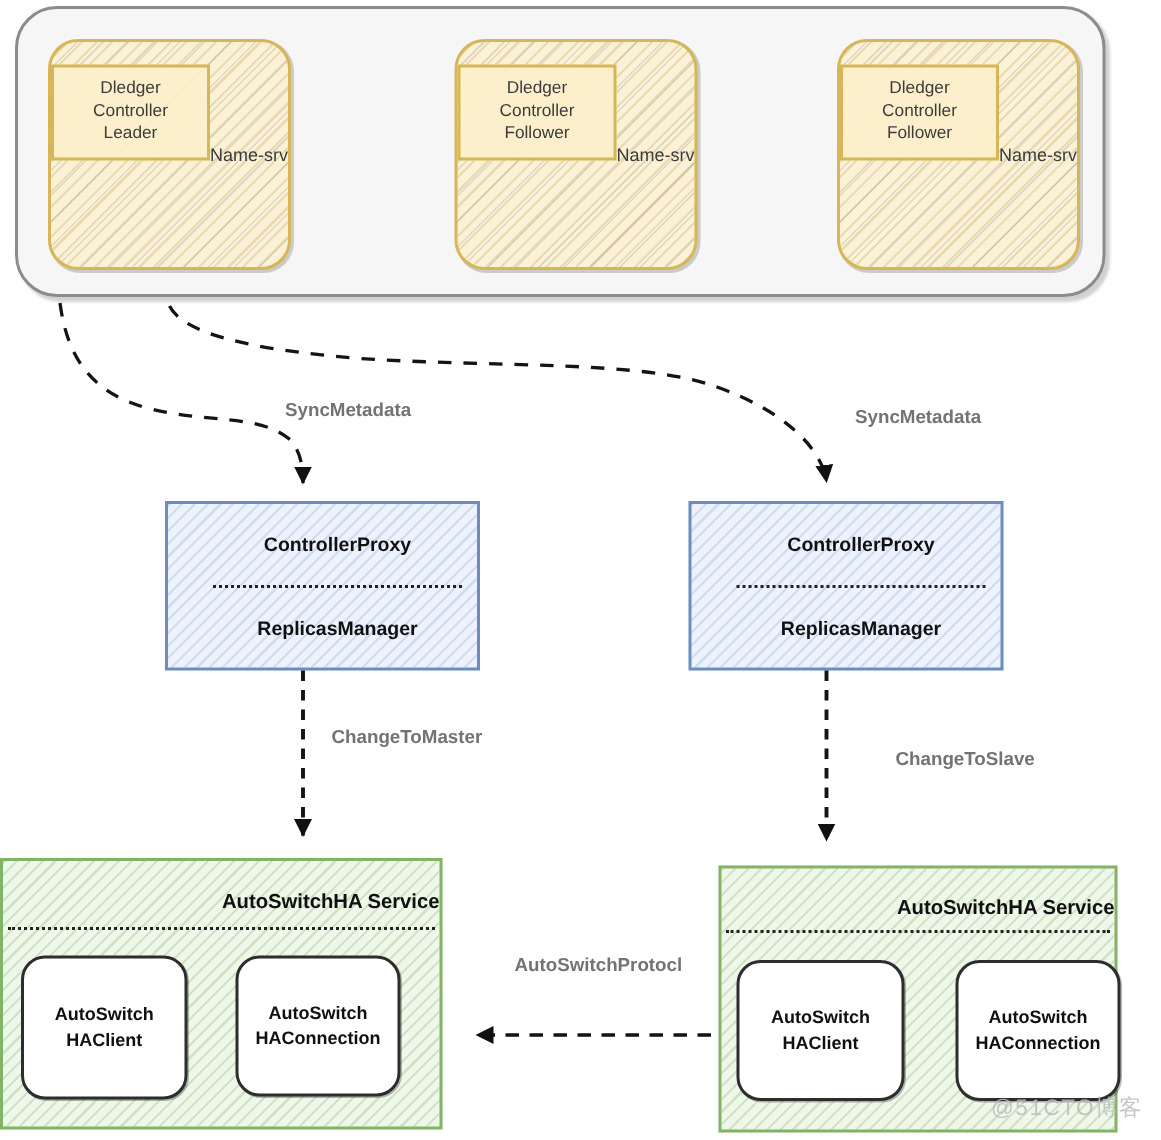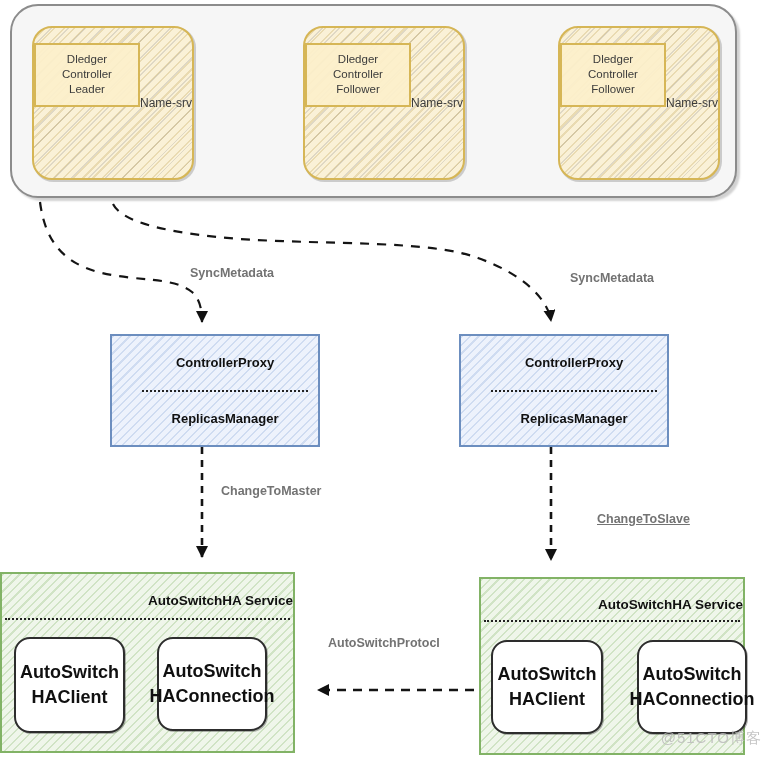--- a/index.html
+++ b/index.html
@@ -52,21 +52,21 @@
     background-image:repeating-linear-gradient(135deg, rgba(143,188,118,0.32) 0 1.5px, transparent 1.5px 6px);
   }
   .service-title{
     position:absolute;left:0;right:0;text-align:right;
     font-weight:bold;font-size:13.5px;color:#101010;margin-left:24px;
   }
   .service-divider{position:absolute;left:3px;right:3px;border-top:2.5px dotted #222;}
   .wbox{
     position:absolute;background:#ffffff;border:2px solid #2d2d2d;border-radius:16px;
     display:flex;align-items:center;justify-content:center;text-align:center;
-    font-weight:bold;font-size:18px;color:#101010;line-height:1.4;white-space:pre-line;
+    font-weight:bold;font-size:12px;color:#101010;line-height:1.4;white-space:pre-line;
     box-shadow:1px 1px 0 0 rgba(45,45,45,0.35);
   }
   
   .edge-label{position:absolute;font-weight:bold;font-size:12.5px;color:#737373;white-space:nowrap;}
   .arrows{position:absolute;left:0;top:0;width:774px;height:760px;pointer-events:none;z-index:5;}
   .watermark{
     position:absolute;right:12px;top:729px;font-size:15px;letter-spacing:1px;
     color:#bcbcbc;opacity:0.85;z-index:6;margin-left:14px;
   }
 </style>
@@ -134,22 +134,22 @@
     <div class="service-divider" style="top:41px;"></div>
     <div class="wbox" style="left:10px;top:61px;width:108px;height:90px;">AutoSwitch
 HAClient</div>
     <div class="wbox" style="left:156px;top:61px;width:106px;height:90px;">AutoSwitch
 HAConnection</div>
   </div>
 
   <div class="edge-label" style="left:190px;top:266px;">SyncMetadata</div>
   <div class="edge-label" style="left:570px;top:271px;">SyncMetadata</div>
   <div class="edge-label" style="left:221px;top:484px;">ChangeToMaster</div>
-  <div class="edge-label" style="left:597px;top:512px;text-decoration:underline;">ChangeToSlave</div>
-  <div class="edge-label" style="left:328px;top:636px;">AutoSwitchProtocl</div>
+  <div class="edge-label" style="left:597px;top:499px;">ChangeToSlave</div>
+  <div class="edge-label" style="left:343px;top:636px;">AutoSwitchProtocl</div>
 
   <svg class="arrows" viewBox="0 0 774 760">
     <defs>
       <marker id="arr" markerUnits="userSpaceOnUse" markerWidth="16" markerHeight="14" refX="11" refY="6" orient="auto">
         <path d="M0,0 L12,6 L0,12 Z" fill="#111"></path>
       </marker>
     </defs>
     <path d="M 40 202 C 45 240, 62 262, 98 272 C 136 282, 172 276, 192 292 C 201 300, 202 313, 202 322" fill="none" stroke="#141414" stroke-width="2.2" stroke-dasharray="9 8" marker-end="url(#arr)"></path>
     <path d="M 113 204 C 122 222, 165 233, 240 239 C 330 245, 430 240, 478 258 C 523 274, 548 299, 551 321" fill="none" stroke="#141414" stroke-width="2.2" stroke-dasharray="9 8" marker-end="url(#arr)"></path>
     <path d="M 202 447 L 202 557" fill="none" stroke="#141414" stroke-width="2.6" stroke-dasharray="7 6" marker-end="url(#arr)"></path>

